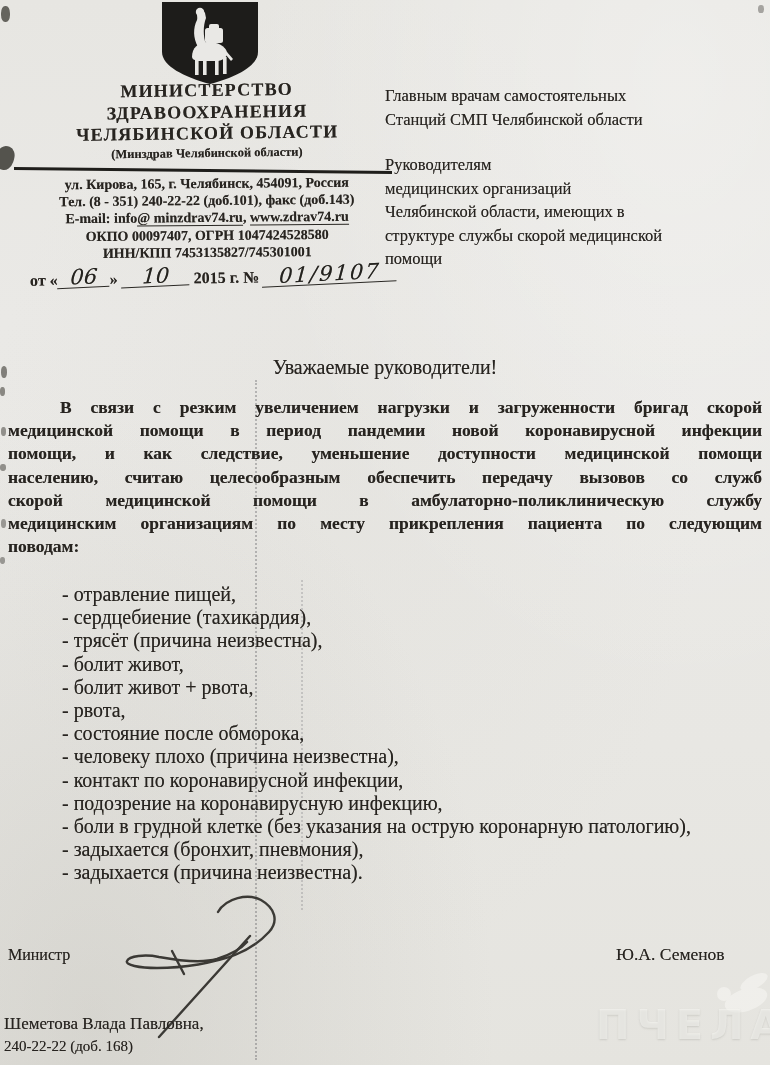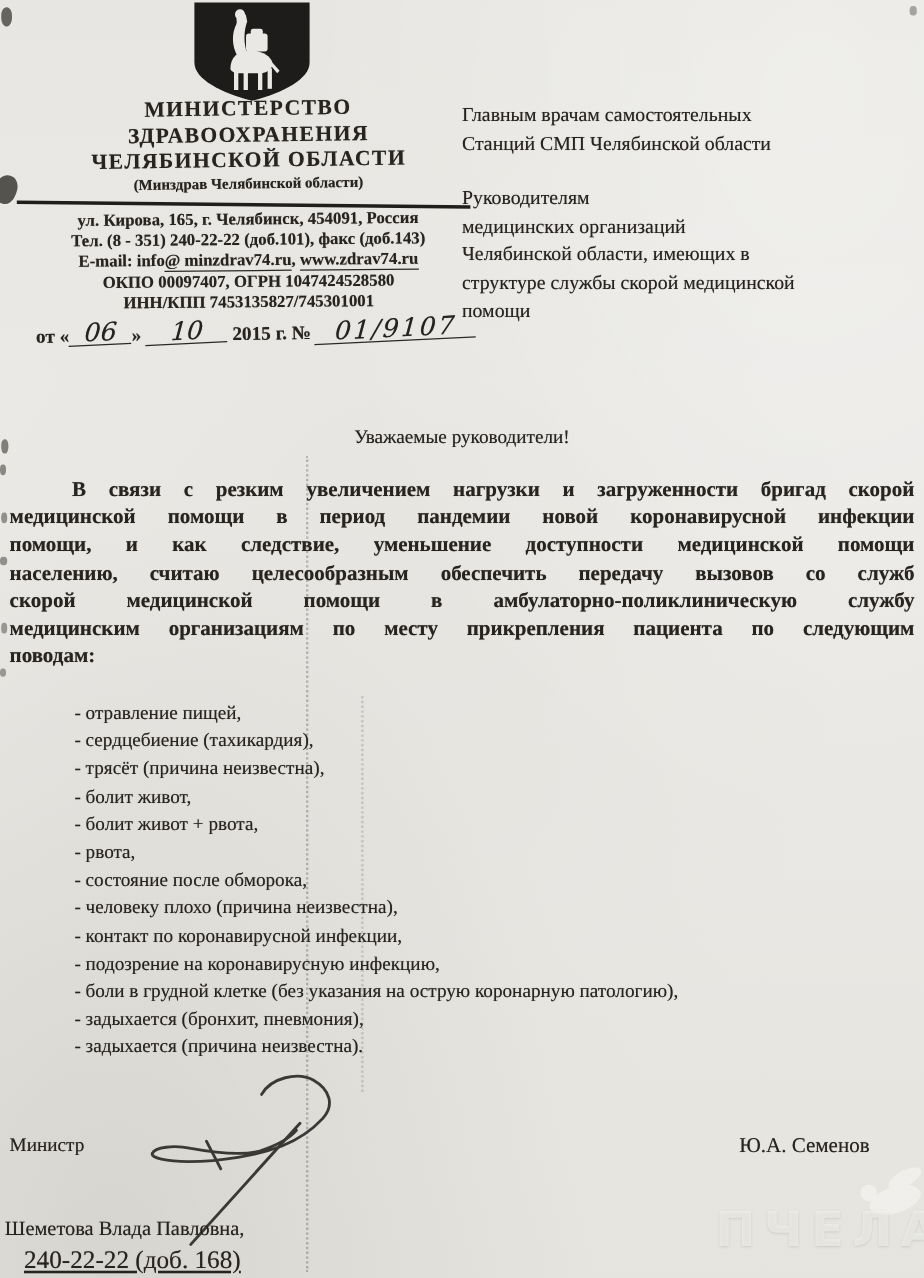--- a/index.html
+++ b/index.html
@@ -43,35 +43,35 @@
   .hw-month { width: 68px; }
   .hw-number { width: 134px; letter-spacing: 2px; }
 
   
   .addressee { position: absolute; left: 385px; top: 84px; width: 372px; text-align: left;
                font-size: 16.5px; line-height: 23.5px; }
   .addressee .gap { height: 22px; }
 
   
   .salutation { position: absolute; left: 0; top: 356px; width: 770px; text-align: center;
-                font-size: 16px; }
+                font-size: 20px; }
   .paragraph { position: absolute; left: 8px; top: 396px; width: 754px;
                font-size: 17.5px; font-weight: bold; }
   .p-line { text-align: justify; text-align-last: justify; line-height: 23.2px; white-space: normal; }
   .p-line.first { padding-left: 52px; }
   .p-line.last { text-align-last: left; }
   .reasons { position: absolute; left: 62px; top: 583px; width: 700px;
-             font-size: 16px; line-height: 23.2px; }
+             font-size: 20px; line-height: 23.2px; }
 
   
   .sig-title { position: absolute; left: 8px; top: 946px; font-size: 16px; }
   .sig-name { position: absolute; left: 616px; top: 944px; font-size: 17.5px; }
   .sig-svg { position: absolute; left: 0; top: 0; width: 770px; height: 1065px; pointer-events: none; }
   .contact-name { position: absolute; left: 4px; top: 1014px; font-size: 17px; }
-  .contact-phone { position: absolute; left: 20px; top: 1038px; font-size: 21px; text-decoration: underline; }
+  .contact-phone { position: absolute; left: 4px; top: 1038px; font-size: 15px; }
 
   
   .watermark-text { position: absolute; left: 596px; top: 1002px; width: 200px;
                     font-family: "DejaVu Sans", sans-serif; font-weight: bold;
                     font-size: 40px; letter-spacing: 7px; color: rgba(250,249,246,0.55);
                     text-shadow: 0 1px 2px rgba(140,140,133,0.28); }
   .bee { position: absolute; left: 712px; top: 972px; width: 62px; height: 46px; opacity: 0.5; }
 
   
   .fold-line { position: absolute; border-left: 2px dotted rgba(70,70,78,0.32); width: 0; }

